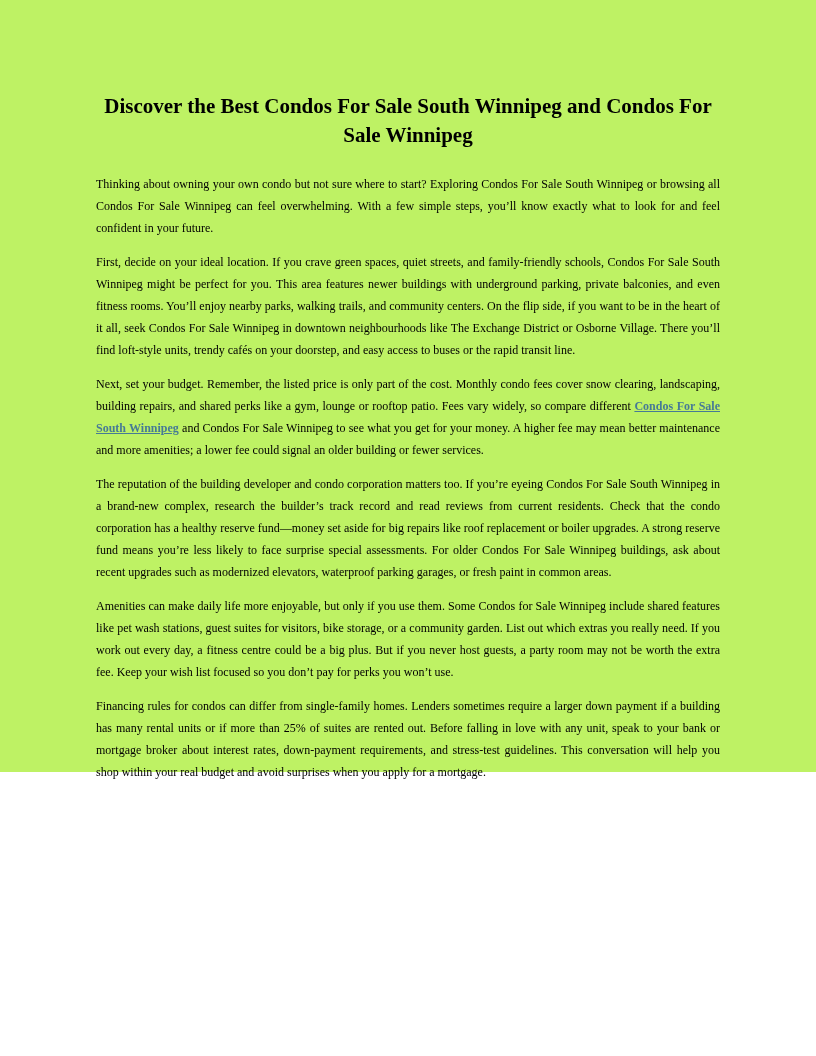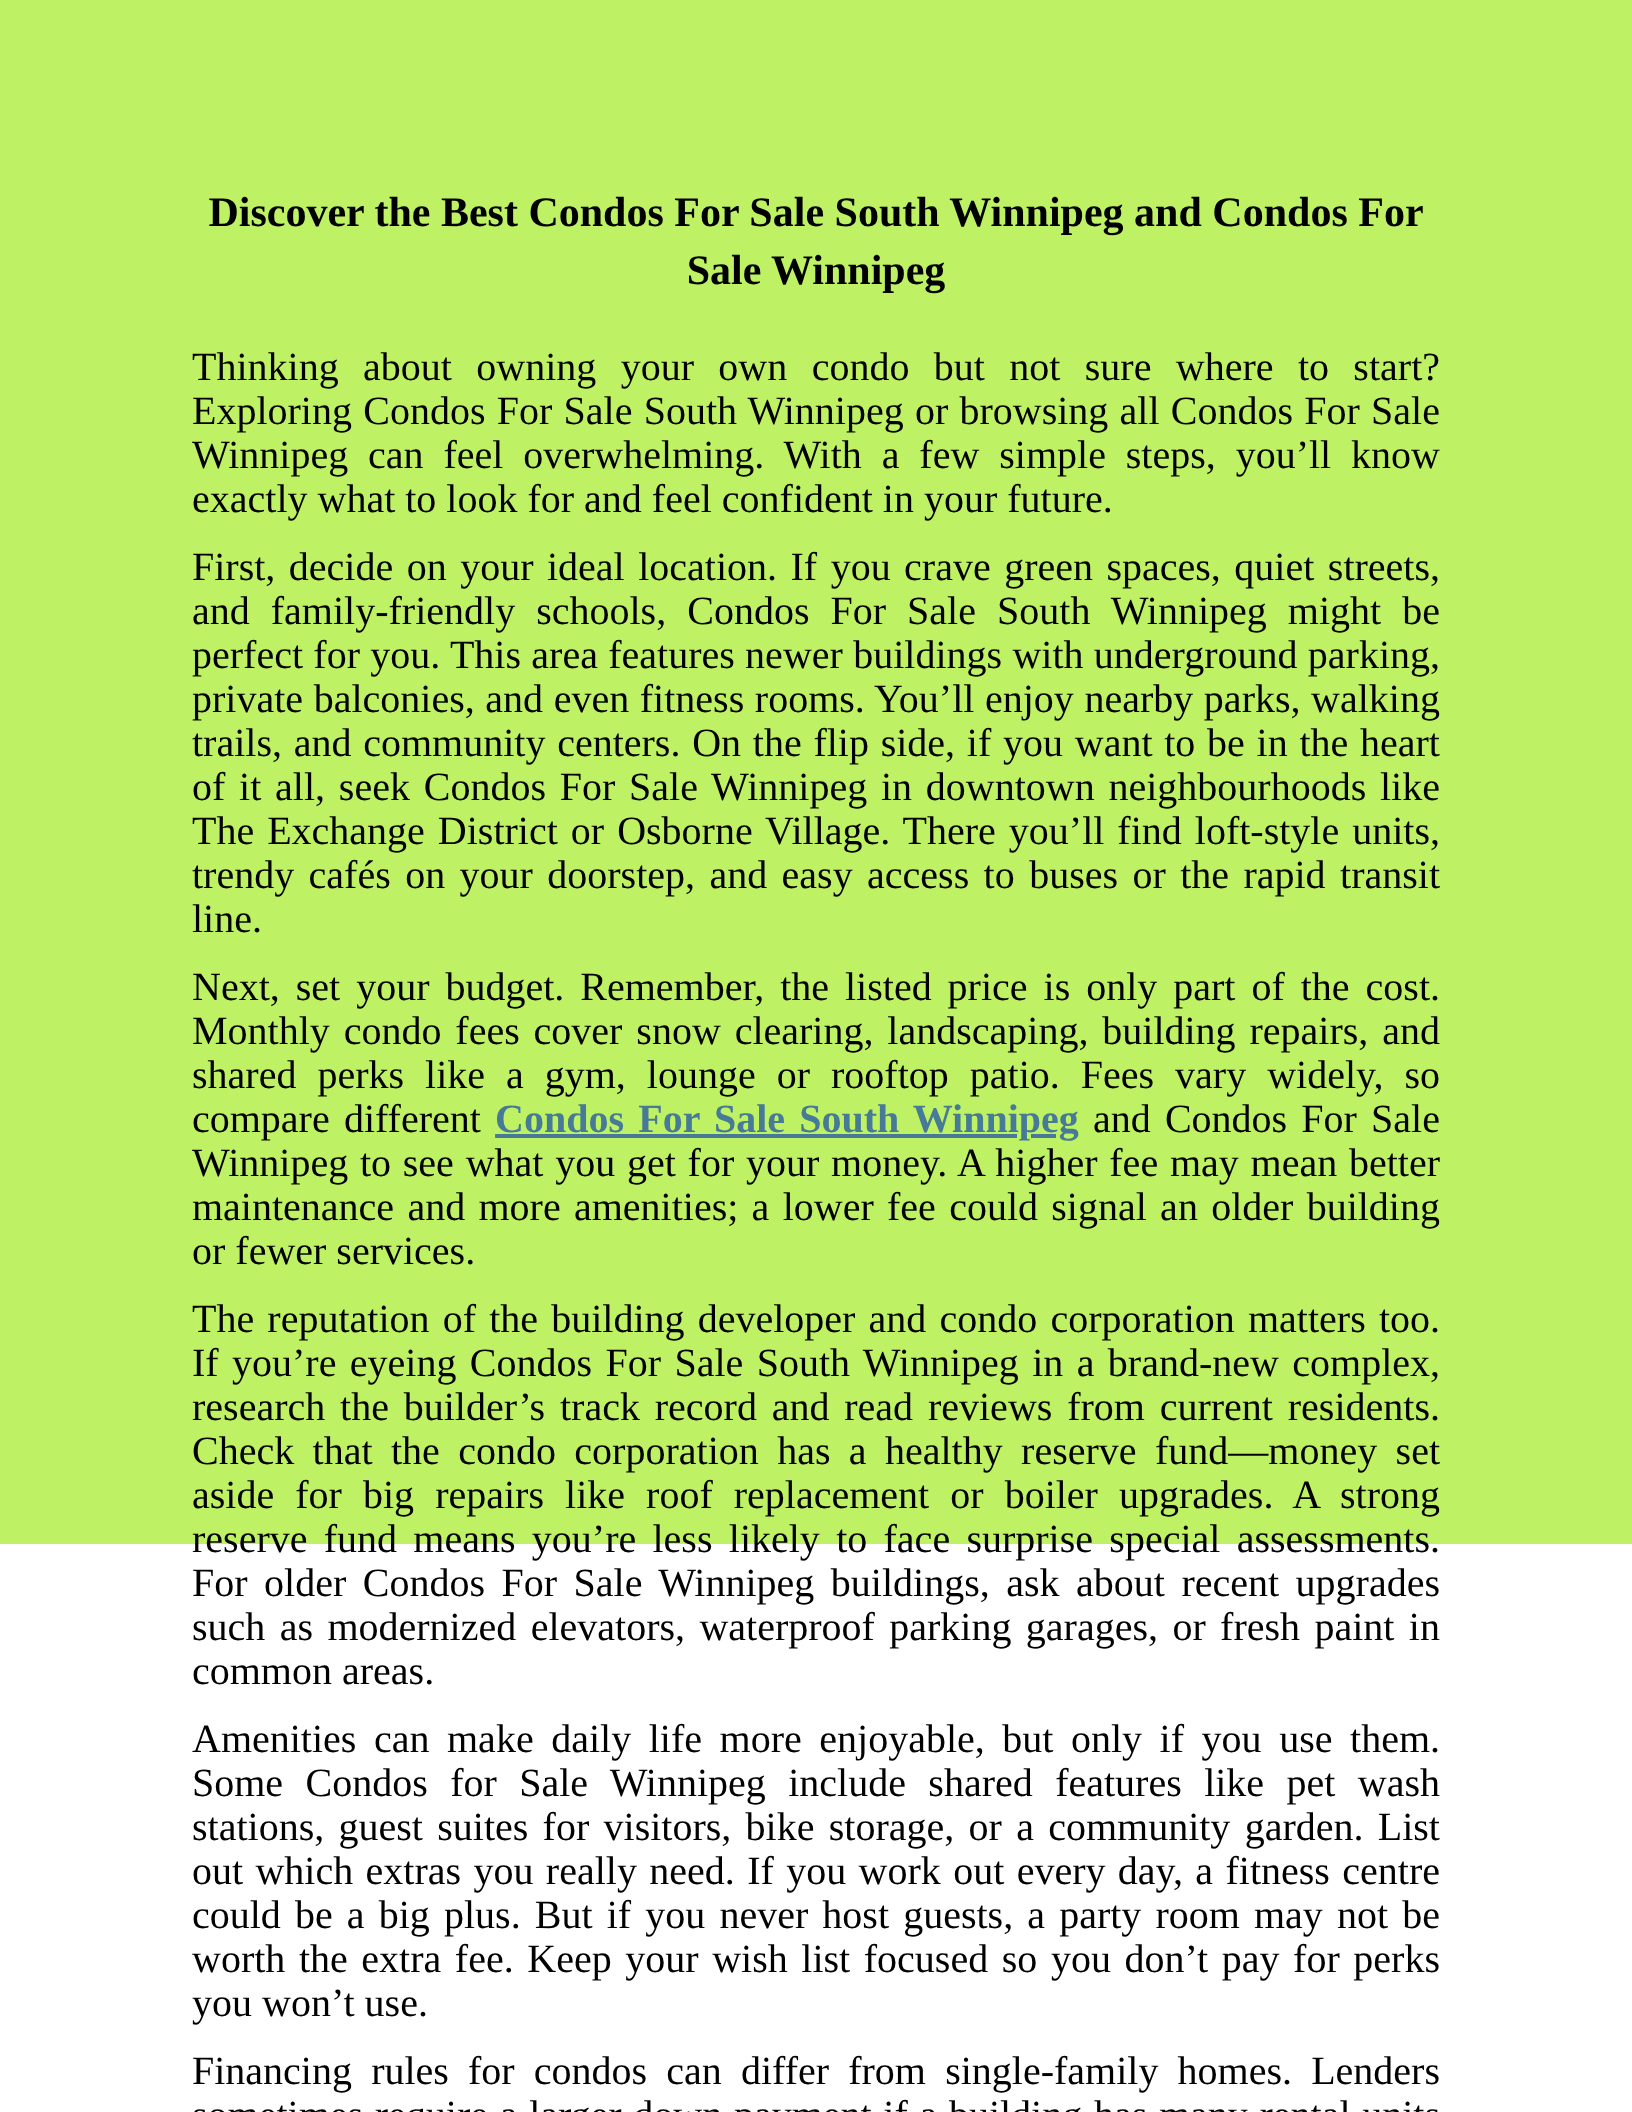--- a/index.html
+++ b/index.html
@@ -25,21 +25,21 @@
     font-family: "Liberation Serif", "DejaVu Serif", serif;
     font-weight: bold;
     font-size: 21px;
     line-height: 1.4;
     text-align: center;
     color: #000000;
   }
   .doc-para {
     margin: 0 0 12px 0;
     font-family: "Liberation Serif", "DejaVu Serif", serif;
-    font-size: 20px;
+    font-size: 12px;
     line-height: 22px;
     text-align: justify;
     color: #000000;
   }
   a.doc-link {
     color: #467a96;
     font-weight: bold;
     text-decoration-color: #467a96;
   }
 </style>

